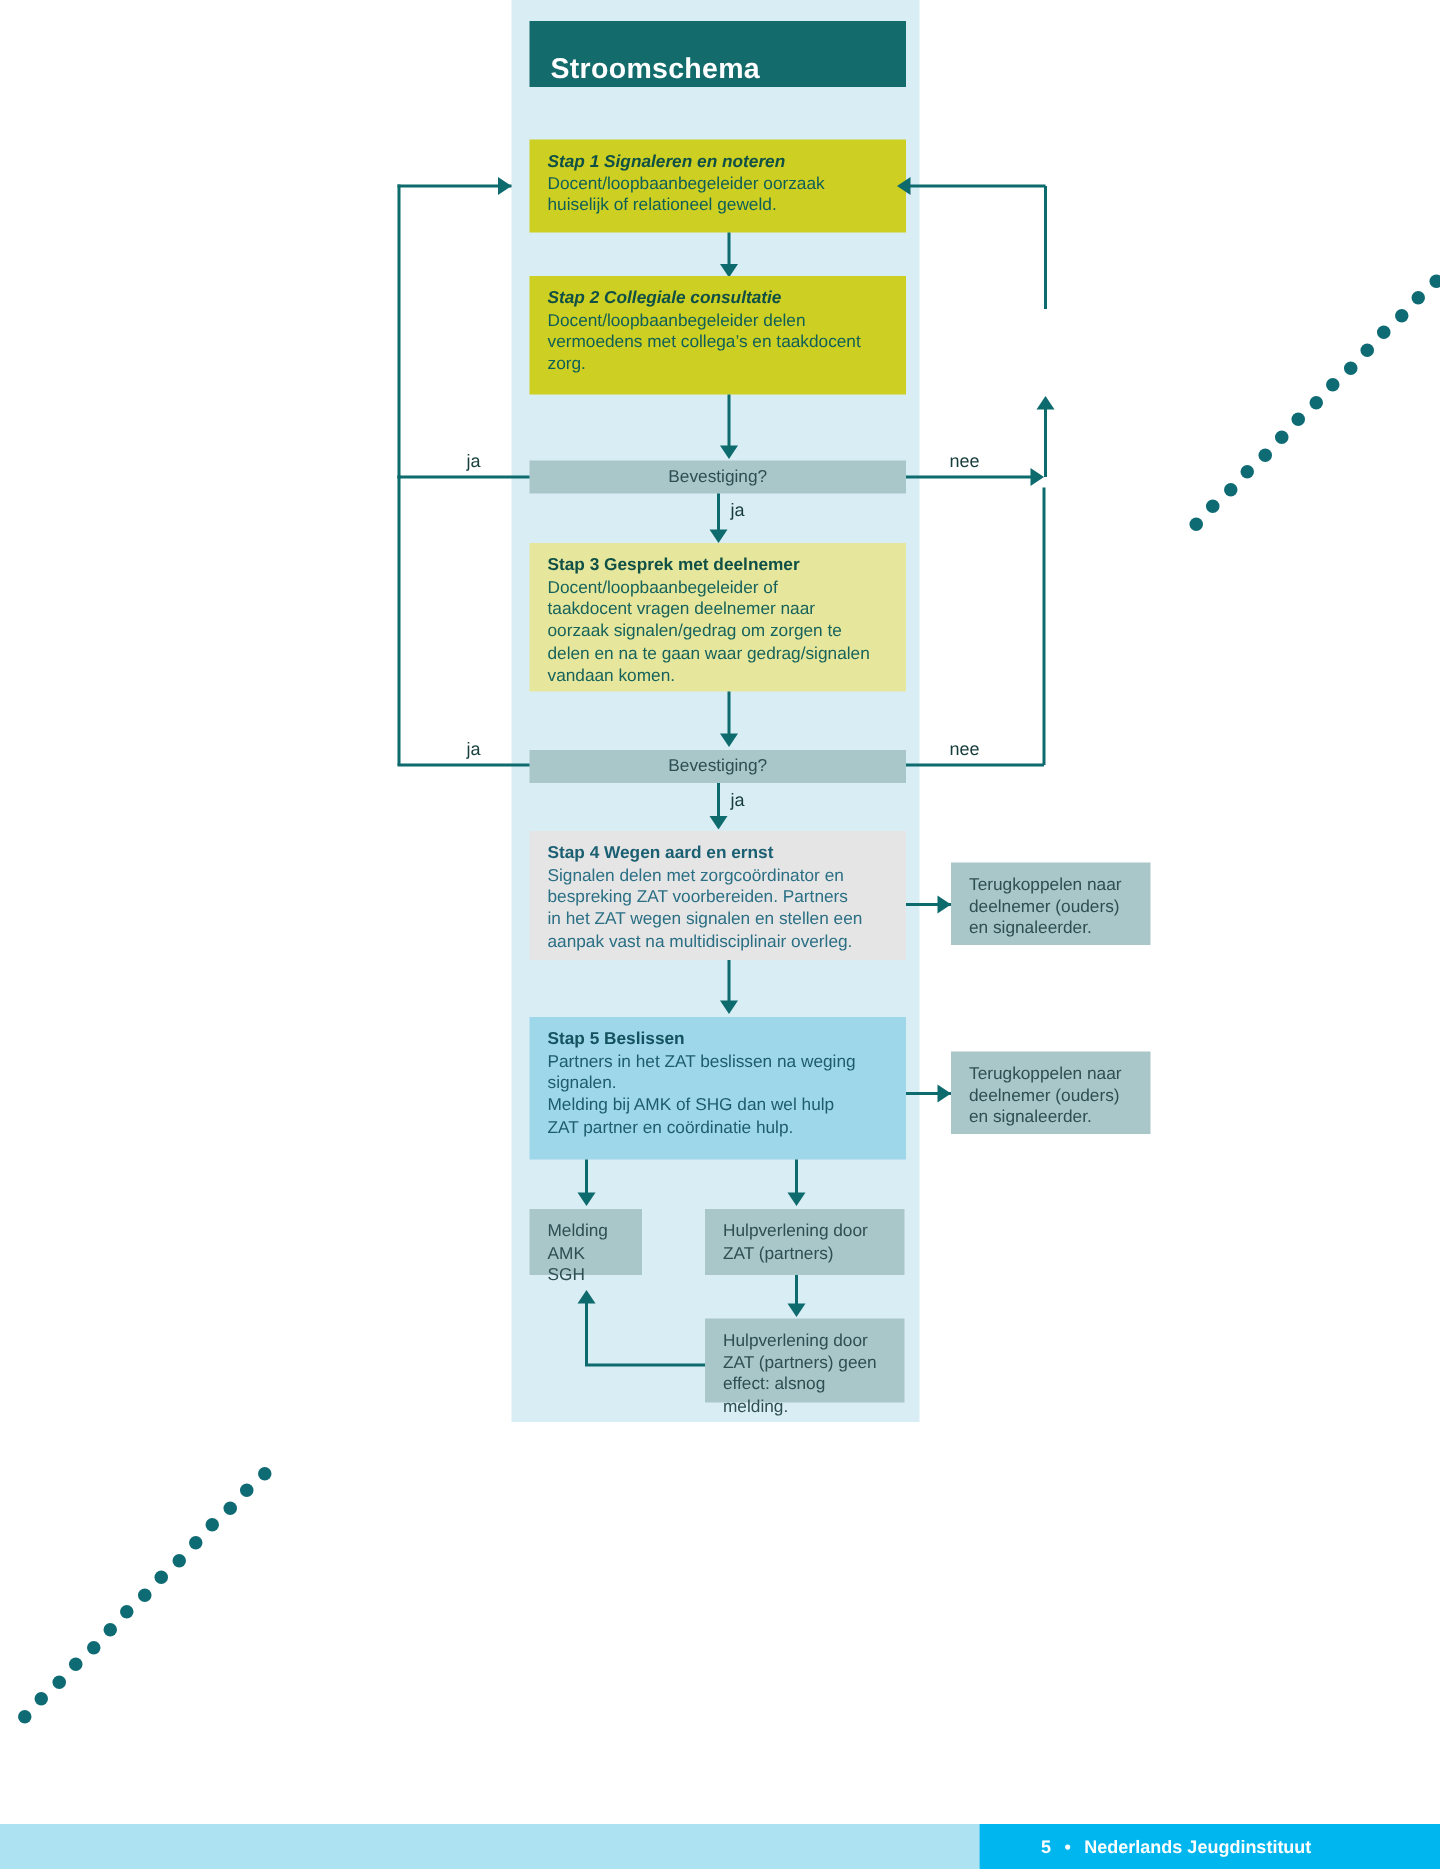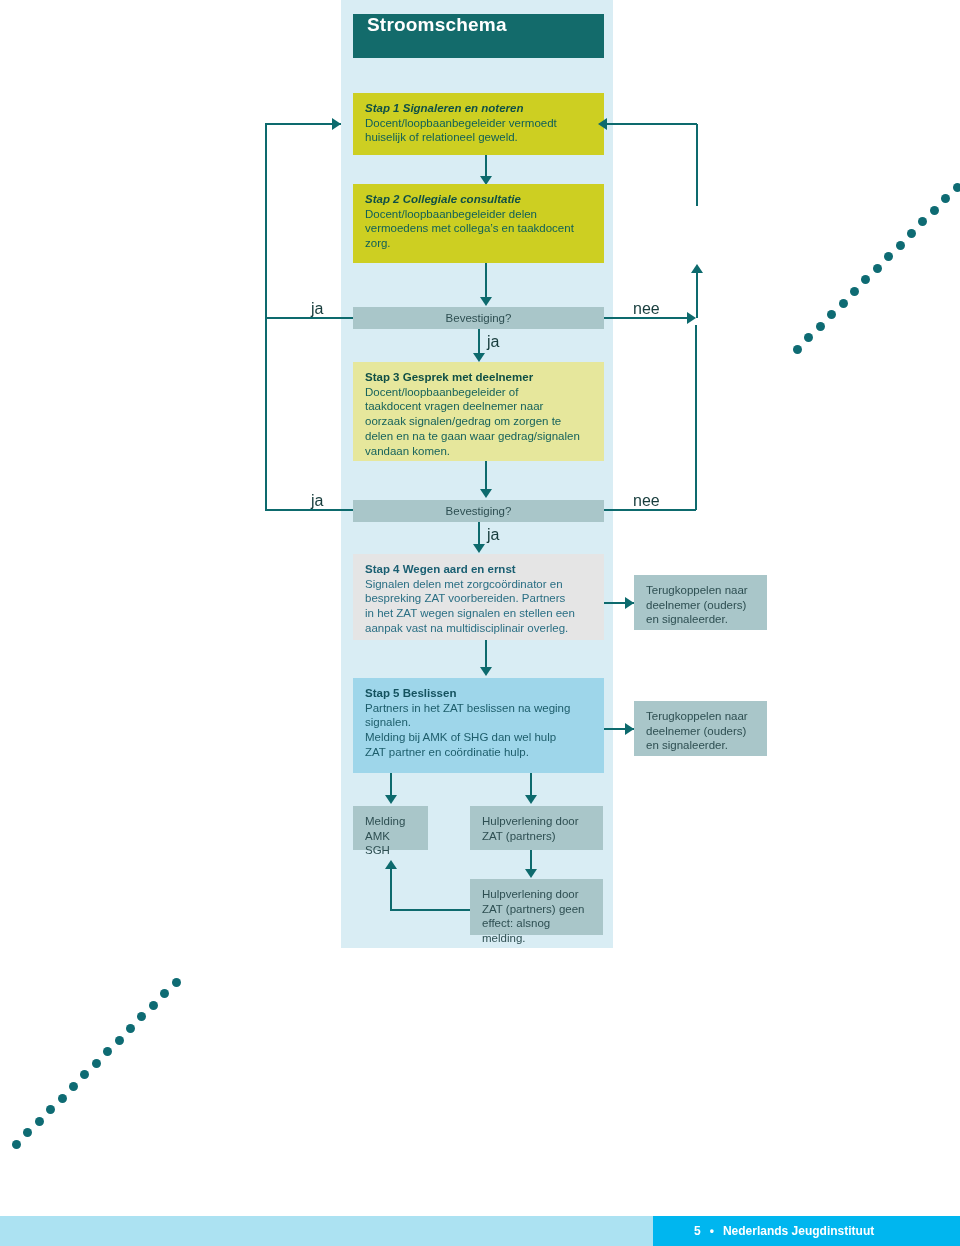--- a/index.html
+++ b/index.html
@@ -18,21 +18,21 @@
   
   .panel {
     position:absolute; left:341px; top:0px; width:272px; height:948px;
     background:#d9edf4;
   }
 
   
   .titlebar {
     position:absolute; left:353px; top:14px; width:251px; height:44px;
     background:#136b6b;
-    display:flex; align-items:flex-start;
+    display:flex; align-items:flex-end;
   }
   .titlebar .t {
     color:#ffffff; font-size:19px; font-weight:bold; letter-spacing:.2px;
     padding-left:14px;
   }
 
   
   .box { position:absolute; padding:8px 10px 9px 12px; line-height:1.28; }
   .box .hd { font-weight:bold; display:block; }
   .box .ln { display:block; }
@@ -54,21 +54,21 @@
   .hline { position:absolute; height:2px; background:#0d6a6d; }
   .arrow-d, .arrow-u, .arrow-r, .arrow-l {
     position:absolute; width:0; height:0;
   }
   .arrow-d { border-left:6px solid transparent; border-right:6px solid transparent; border-top:9px solid #0d6a6d; }
   .arrow-u { border-left:6px solid transparent; border-right:6px solid transparent; border-bottom:9px solid #0d6a6d; }
   .arrow-r { border-top:6px solid transparent; border-bottom:6px solid transparent; border-left:9px solid #0d6a6d; }
   .arrow-l { border-top:6px solid transparent; border-bottom:6px solid transparent; border-right:9px solid #0d6a6d; }
 
   .edgelabel {
-    position:absolute; font-size:16px; color:#173c3c;
+    position:absolute; font-size:12px; color:#173c3c;
     font-family:"Liberation Sans", sans-serif;
   }
 
   
   .footer-left {
     position:absolute; left:0px; top:1216px; width:653px; height:30px;
     background:#ace2f2;
   }
   .footer-right {
     position:absolute; left:653px; top:1216px; width:307px; height:30px;
@@ -120,21 +120,21 @@
     </div>
 
   <div class="panel"></div>
 
   <div class="titlebar">
     <span class="t">Stroomschema</span>
   </div>
 
   <div class="box box-lime" style="left:353px; top:93px; width:251px; height:62px;">
     <span class="hd">Stap 1 Signaleren en noteren</span>
-    <span class="ln">Docent/loopbaanbegeleider vermoedt</span>
+    <span class="ln">Docent/loopbaanbegeleider oorzaak</span>
     <span class="ln">huiselijk of relationeel geweld.</span>
   </div>
 
   <div class="vline" style="left:485px; top:155px; height:23px;"></div>
   <div class="arrow-d" style="left:480px; top:176px;"></div>
 
   <div class="box box-lime" style="left:353px; top:184px; width:251px; height:79px;">
     <span class="hd">Stap 2 Collegiale consultatie</span>
     <span class="ln">Docent/loopbaanbegeleider delen</span>
     <span class="ln">vermoedens met collega’s en taakdocent</span>

